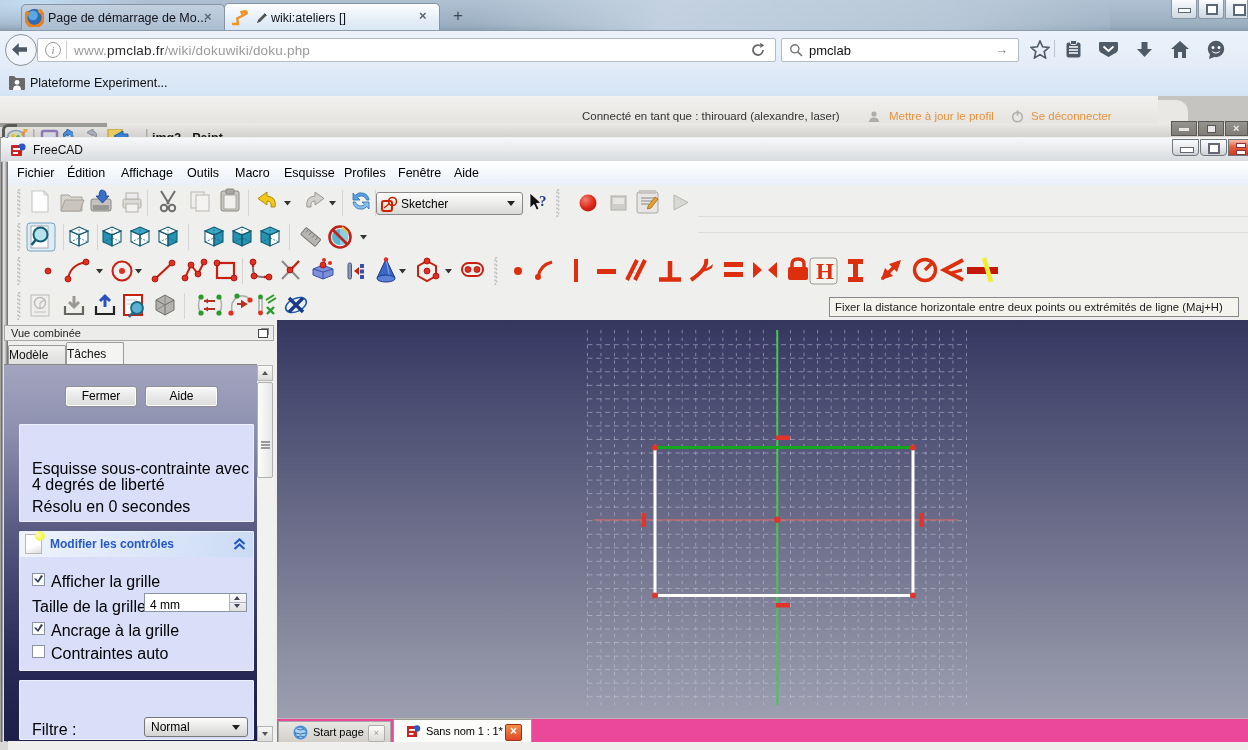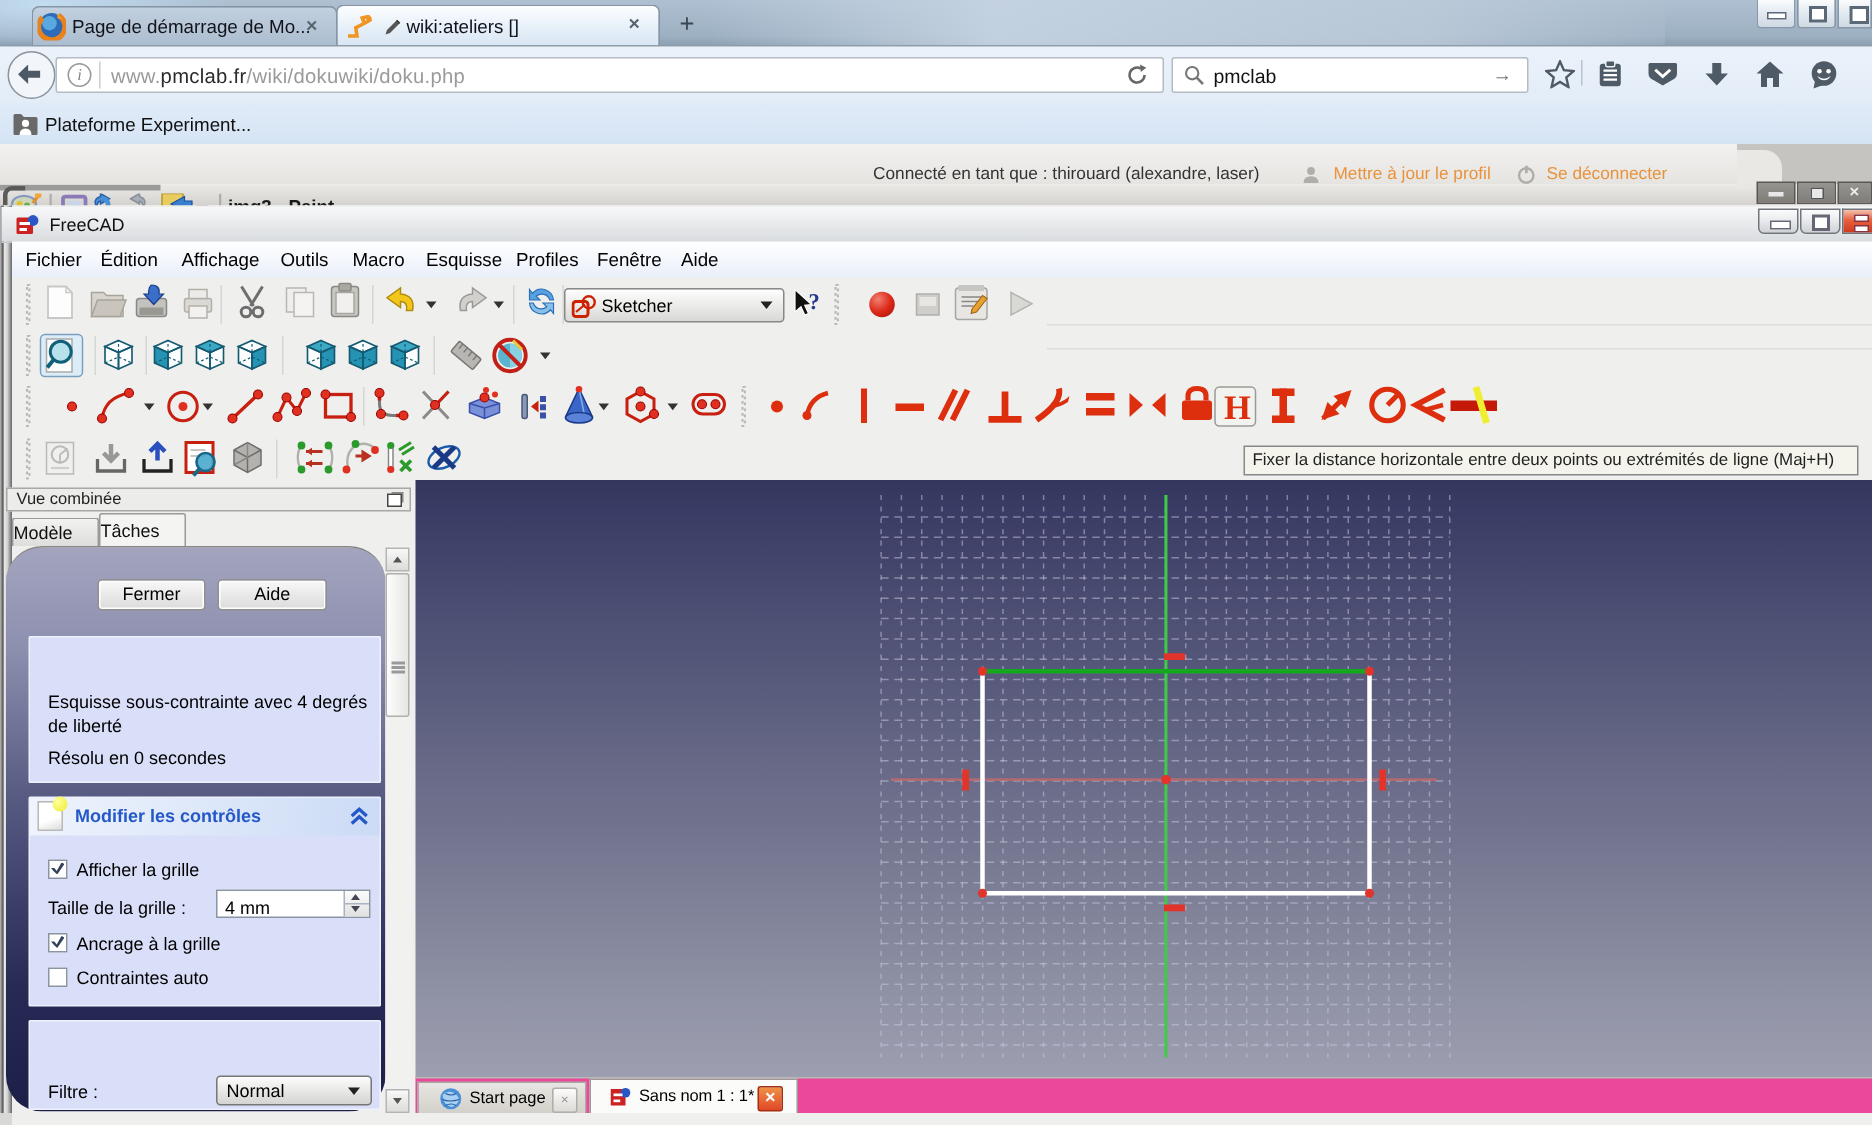--- a/index.html
+++ b/index.html
@@ -51,30 +51,30 @@
 #combo{left:376px;top:192px;width:147px;height:23px;background:linear-gradient(#fdfdfd,#e8e8e6 60%,#d8d8d6);border:1px solid #888;border-radius:3px;box-sizing:border-box;}
 #combo .t{left:24px;top:4px;font-size:12px;color:#000;}
 #tooltip{left:829px;top:297px;width:403px;height:15px;background:#f4f4ec;border:1px solid #888;
   font-size:11.3px;color:#222;padding-top:3px;padding-left:5px;z-index:60;}
 
 #docktitle{left:4px;top:325px;width:270px;height:16px;background:#ececea;border:1px solid #a8a8a6;box-sizing:border-box;}
 #docktitle .t{left:6px;top:1px;font-size:11px;color:#222;}
 .dtab{box-sizing:border-box;font-size:12px;color:#111;text-align:left;position:absolute;}
 #tabModele{left:8px;top:345px;width:58px;height:19px;background:linear-gradient(#f2f2f0,#dededc);border:1px solid #9a9a98;border-bottom:none;border-radius:2px 2px 0 0;padding-top:2px;}
 #tabTaches{left:66px;top:342px;width:58px;height:22px;background:#f4f4f2;border:1px solid #9a9a98;border-bottom:none;border-radius:2px 2px 0 0;padding-top:4px;}
-#dockbody{left:4px;top:364px;width:253px;height:377px;background:linear-gradient(#a3a5bf,#8c8fae 18%,#565980 45%,#262a55 78%,#1c2048);border-top:1px solid #888;box-sizing:border-box;border-radius:24px;}
+#dockbody{left:4px;top:364px;width:253px;height:377px;background:linear-gradient(#a3a5bf,#8c8fae 18%,#565980 45%,#262a55 78%,#1c2048);border-top:1px solid #888;box-sizing:border-box;}
 #dockscroll{left:257px;top:364px;width:17px;height:379px;background:#f1f1ef;}
 .btn{background:linear-gradient(#f9f9f9,#e9e9e9 50%,#dcdcdc);border:1px solid #909090;border-radius:3px;
   font-size:12px;color:#000;text-align:center;box-shadow:0 0 0 1px #fff inset;}
 .card{left:15px;width:235px;background:#d9dff8;border:1px solid #eef1fc;border-radius:1px;box-sizing:border-box;}
 .cardhead{left:0;top:0;width:100%;height:25px;background:linear-gradient(100deg,#eff4fd,#cbdbf5);}
 .cardhead .ht{left:30px;top:5px;font-weight:bold;font-size:12px;color:#2458c8;}
 .note{left:5px;top:2px;width:17px;height:20px;background:linear-gradient(160deg,#ffffff 60%,#dcdcda);border:1px solid #b8b8b6;box-sizing:border-box;}
 .note:after{content:"";position:absolute;right:-4px;top:-4px;width:10px;height:10px;border-radius:50%;background:radial-gradient(circle at 35% 35%,#ffff9a,#ecec2e);}
-.cardbody{font-size:12px;color:#000;position:absolute;}
+.cardbody{font-size:16px;color:#000;position:absolute;}
 .cb{width:13px;height:13px;background:#fff;border:1px solid #8a94a2;box-sizing:border-box;position:absolute;}
 .cb.on:after{content:"";position:absolute;left:1px;top:1px;width:9px;height:8px;
   background:#35425e;clip-path:polygon(0 45%,25% 45%,42% 70%,78% 0,100% 12%,46% 100%,20% 72%);}
 
 #vp{left:277px;top:320px;width:971px;height:398px;background:linear-gradient(#34365e,#3b3d66 6%,#8f91a4 86%,#9d9fb1);}
 #vptabs{left:277px;top:718px;width:971px;height:24px;background:#ec4899;border-top:1px solid #b8b8b6;box-sizing:border-box;}
 #statusbar{left:8px;top:742px;width:1240px;height:8px;background:#efefed;}
 #lefted{left:0;top:742px;width:8px;height:8px;background:#d8d8d6;}
 .fctab{box-sizing:border-box;font-size:11.5px;position:absolute;}
 </style></head>

